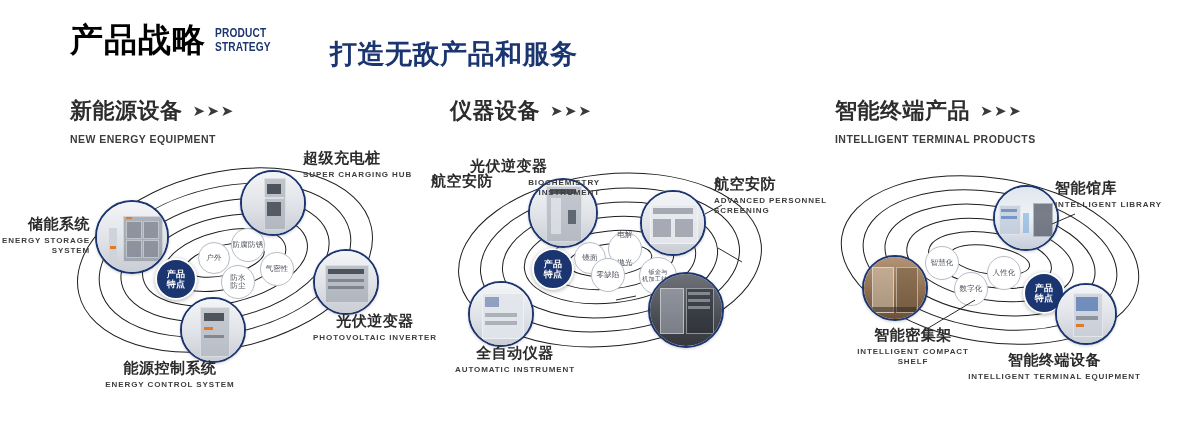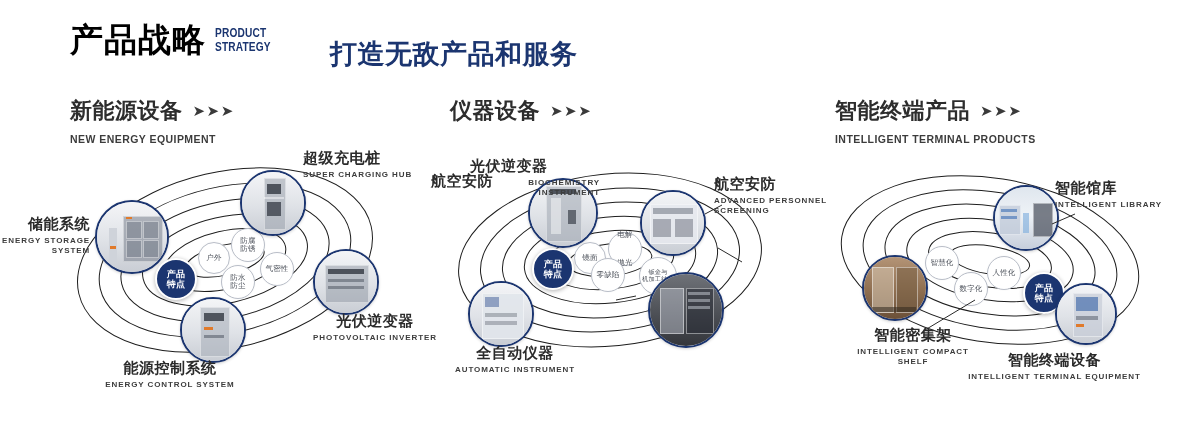--- a/index.html
+++ b/index.html
@@ -174,21 +174,21 @@
     </svg>
   </div>
 
   <div class="bub core" style="left:155px; top:258px; width:38px; height:38px; flex-direction:column;">
     <span>产品</span>
     <span>特点</span>
   </div>
   <div class="bub" style="left:198px; top:242px; width:30px; height:30px; flex-direction:column;">
     <span>户外</span>
   </div>
-  <div class="bub" style="left:231px; top:228px; width:32px; height:32px; flex-direction:column;">
+  <div class="bub" style="left:231px; top:228px; width:32px; height:32px; flex-direction:row;">
     <span>防腐</span>
     <span>防锈</span>
   </div>
   <div class="bub" style="left:221px; top:265px; width:32px; height:32px; flex-direction:column;">
     <span>防水</span>
     <span>防尘</span>
   </div>
   <div class="bub" style="left:260px; top:252px; width:32px; height:32px;">
     <span>气密性</span>
   </div>

